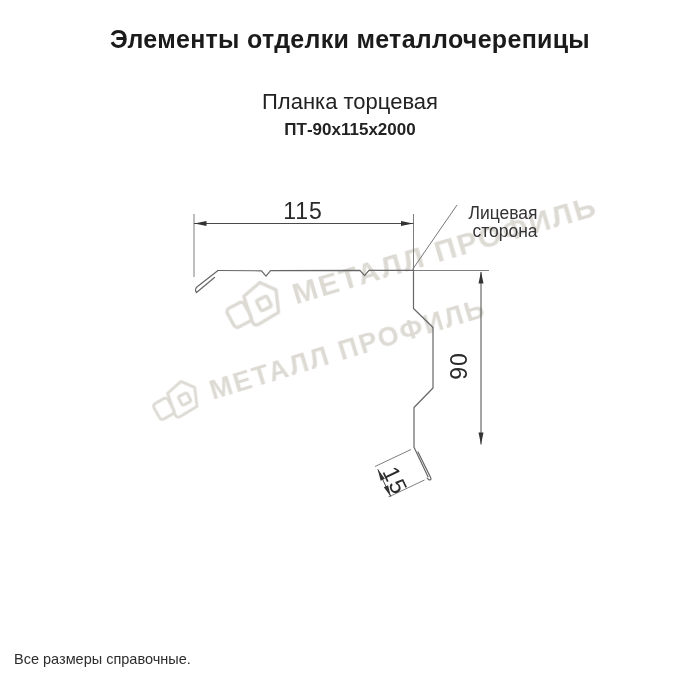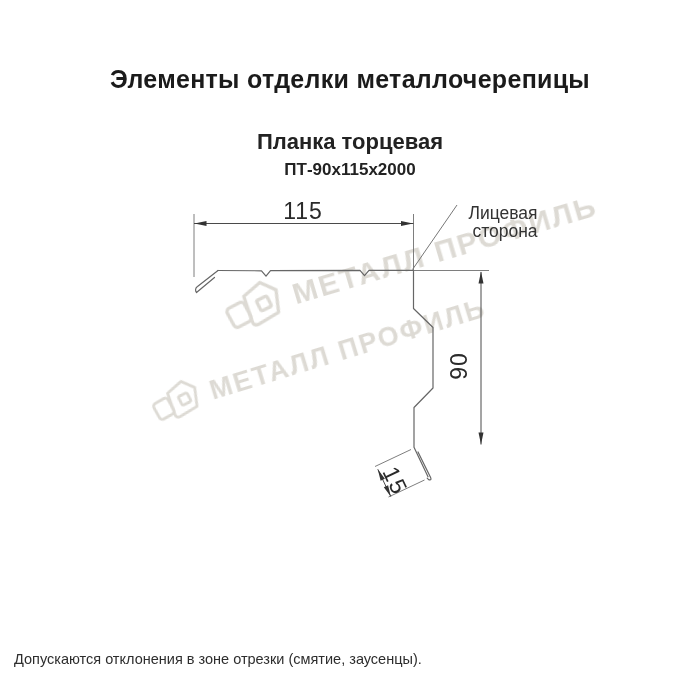--- a/index.html
+++ b/index.html
@@ -4,24 +4,24 @@
 <style>
   html,body{margin:0;padding:0;}
   body{
     width:700px;height:700px;position:relative;overflow:hidden;
     background:#ffffff;
     font-family:"Liberation Sans", sans-serif;
     color:#1e1e1e;
   }
   .center-line{
     position:absolute;left:0;right:0;text-align:center;
-    line-height:1.05;white-space:nowrap;margin-top:40px;
+    line-height:1.05;white-space:nowrap;
   }
   .page-title{top:26px;font-size:25px;font-weight:700;letter-spacing:.3px;color:#1b1b1b;}
-  .product-name{top:90px;font-size:22px;font-weight:700;color:#222;}
+  .product-name{top:90px;font-size:22px;font-weight:400;color:#222;}
   .product-code{top:121px;font-size:17px;font-weight:700;color:#222;}
 
   
   .watermark{
     position:absolute;display:flex;align-items:center;gap:9px;
     color:#c9c5bb;opacity:.62;filter:blur(.7px);
     transform-origin:0 50%;white-space:nowrap;font-weight:700;
     pointer-events:none;
   }
   #wm1{left:225px;top:288px;transform:rotate(-16.5deg);font-size:30px;letter-spacing:2px;}
@@ -98,14 +98,14 @@
   <path class="arrow" d="M377.8 469.3 L380.6 480.7 L384.9 478.7 Z"></path>
   <path class="arrow" d="M390.8 496.6 L383.8 487.2 L388.1 485.2 Z"></path>
   <text transform="translate(388 484) rotate(64.5)" text-anchor="middle">15</text>
 
   <line class="leader" x1="412.5" y1="269.5" x2="457" y2="205"></line>
   <text class="small-label" x="503" y="219" text-anchor="middle">Лицевая</text>
   <text class="small-label" x="505" y="237" text-anchor="middle">сторона</text>
 </svg>
 
 <div class="footer">
-  <div>Допускаются отклонения в зоне отрезки (смятие, заусенцы).</div>
+  <div>Все размеры справочные.</div>
 </div>
 
 </body></html>

